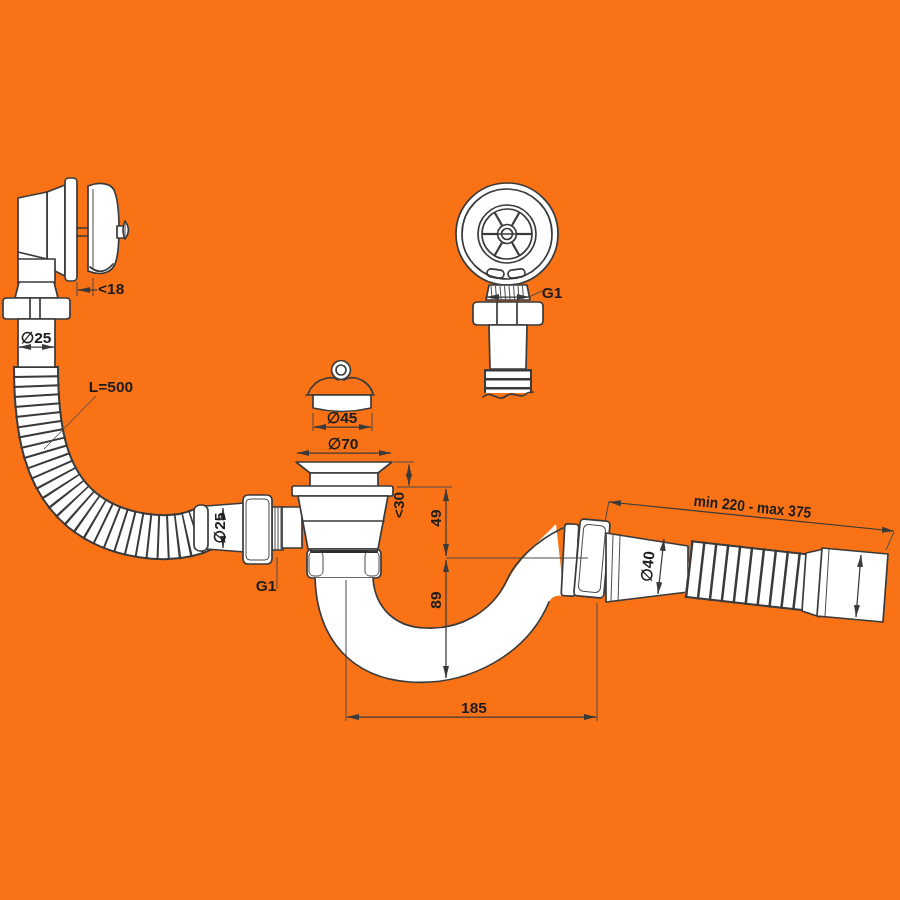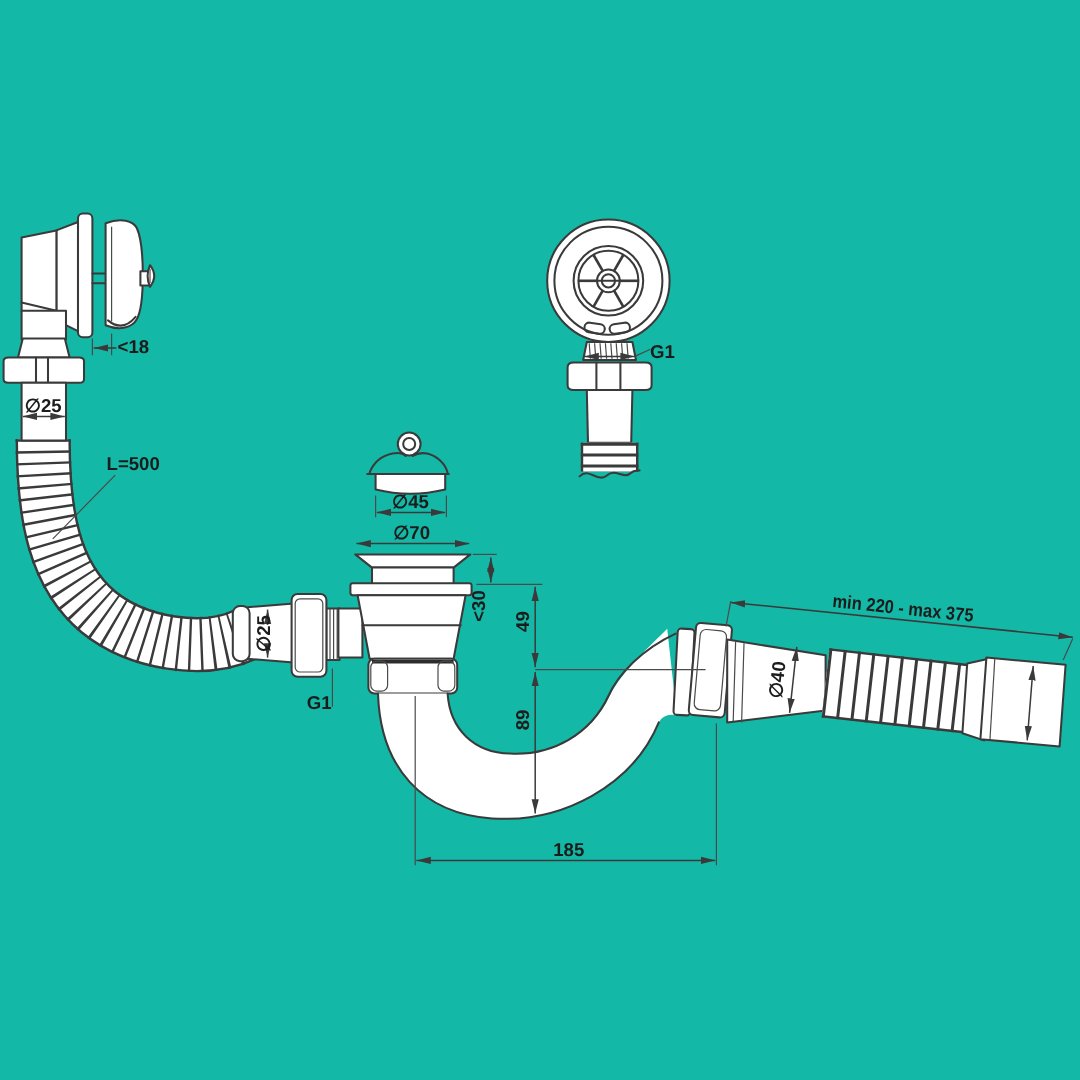--- a/index.html
+++ b/index.html
@@ -1,16 +1,16 @@
 <!DOCTYPE html>
 <html><head>
 <meta charset="utf-8">
 <style>
   html,body{margin:0;padding:0;background:#fff;}
-  #stage{position:relative;width:900px;height:900px;background:#14b8a6;overflow:hidden;}
+  #stage{position:relative;width:900px;height:900px;background:#f97316;overflow:hidden;}
   svg{display:block;}
   .ln{stroke:#3a3a3a;stroke-width:1.7;fill:none;stroke-linejoin:round;stroke-linecap:round;}
   .fw{stroke:#3a3a3a;stroke-width:1.7;fill:#ffffff;stroke-linejoin:round;}
   .thin{stroke:#4a4a4a;stroke-width:1;fill:none;}
   .dim{stroke:#3a3a3a;stroke-width:1.25;fill:none;}
   .heavy{stroke:#2c2c2c;stroke-width:3;fill:none;}
   .tick25{stroke:#3a3a3a;stroke-width:46;fill:none;stroke-dasharray:2 7.5;}
   .lbl{font:bold 15.5px "Liberation Sans",sans-serif;fill:#1c1c1c;}
   .lblm{text-anchor:middle;}
 </style>

